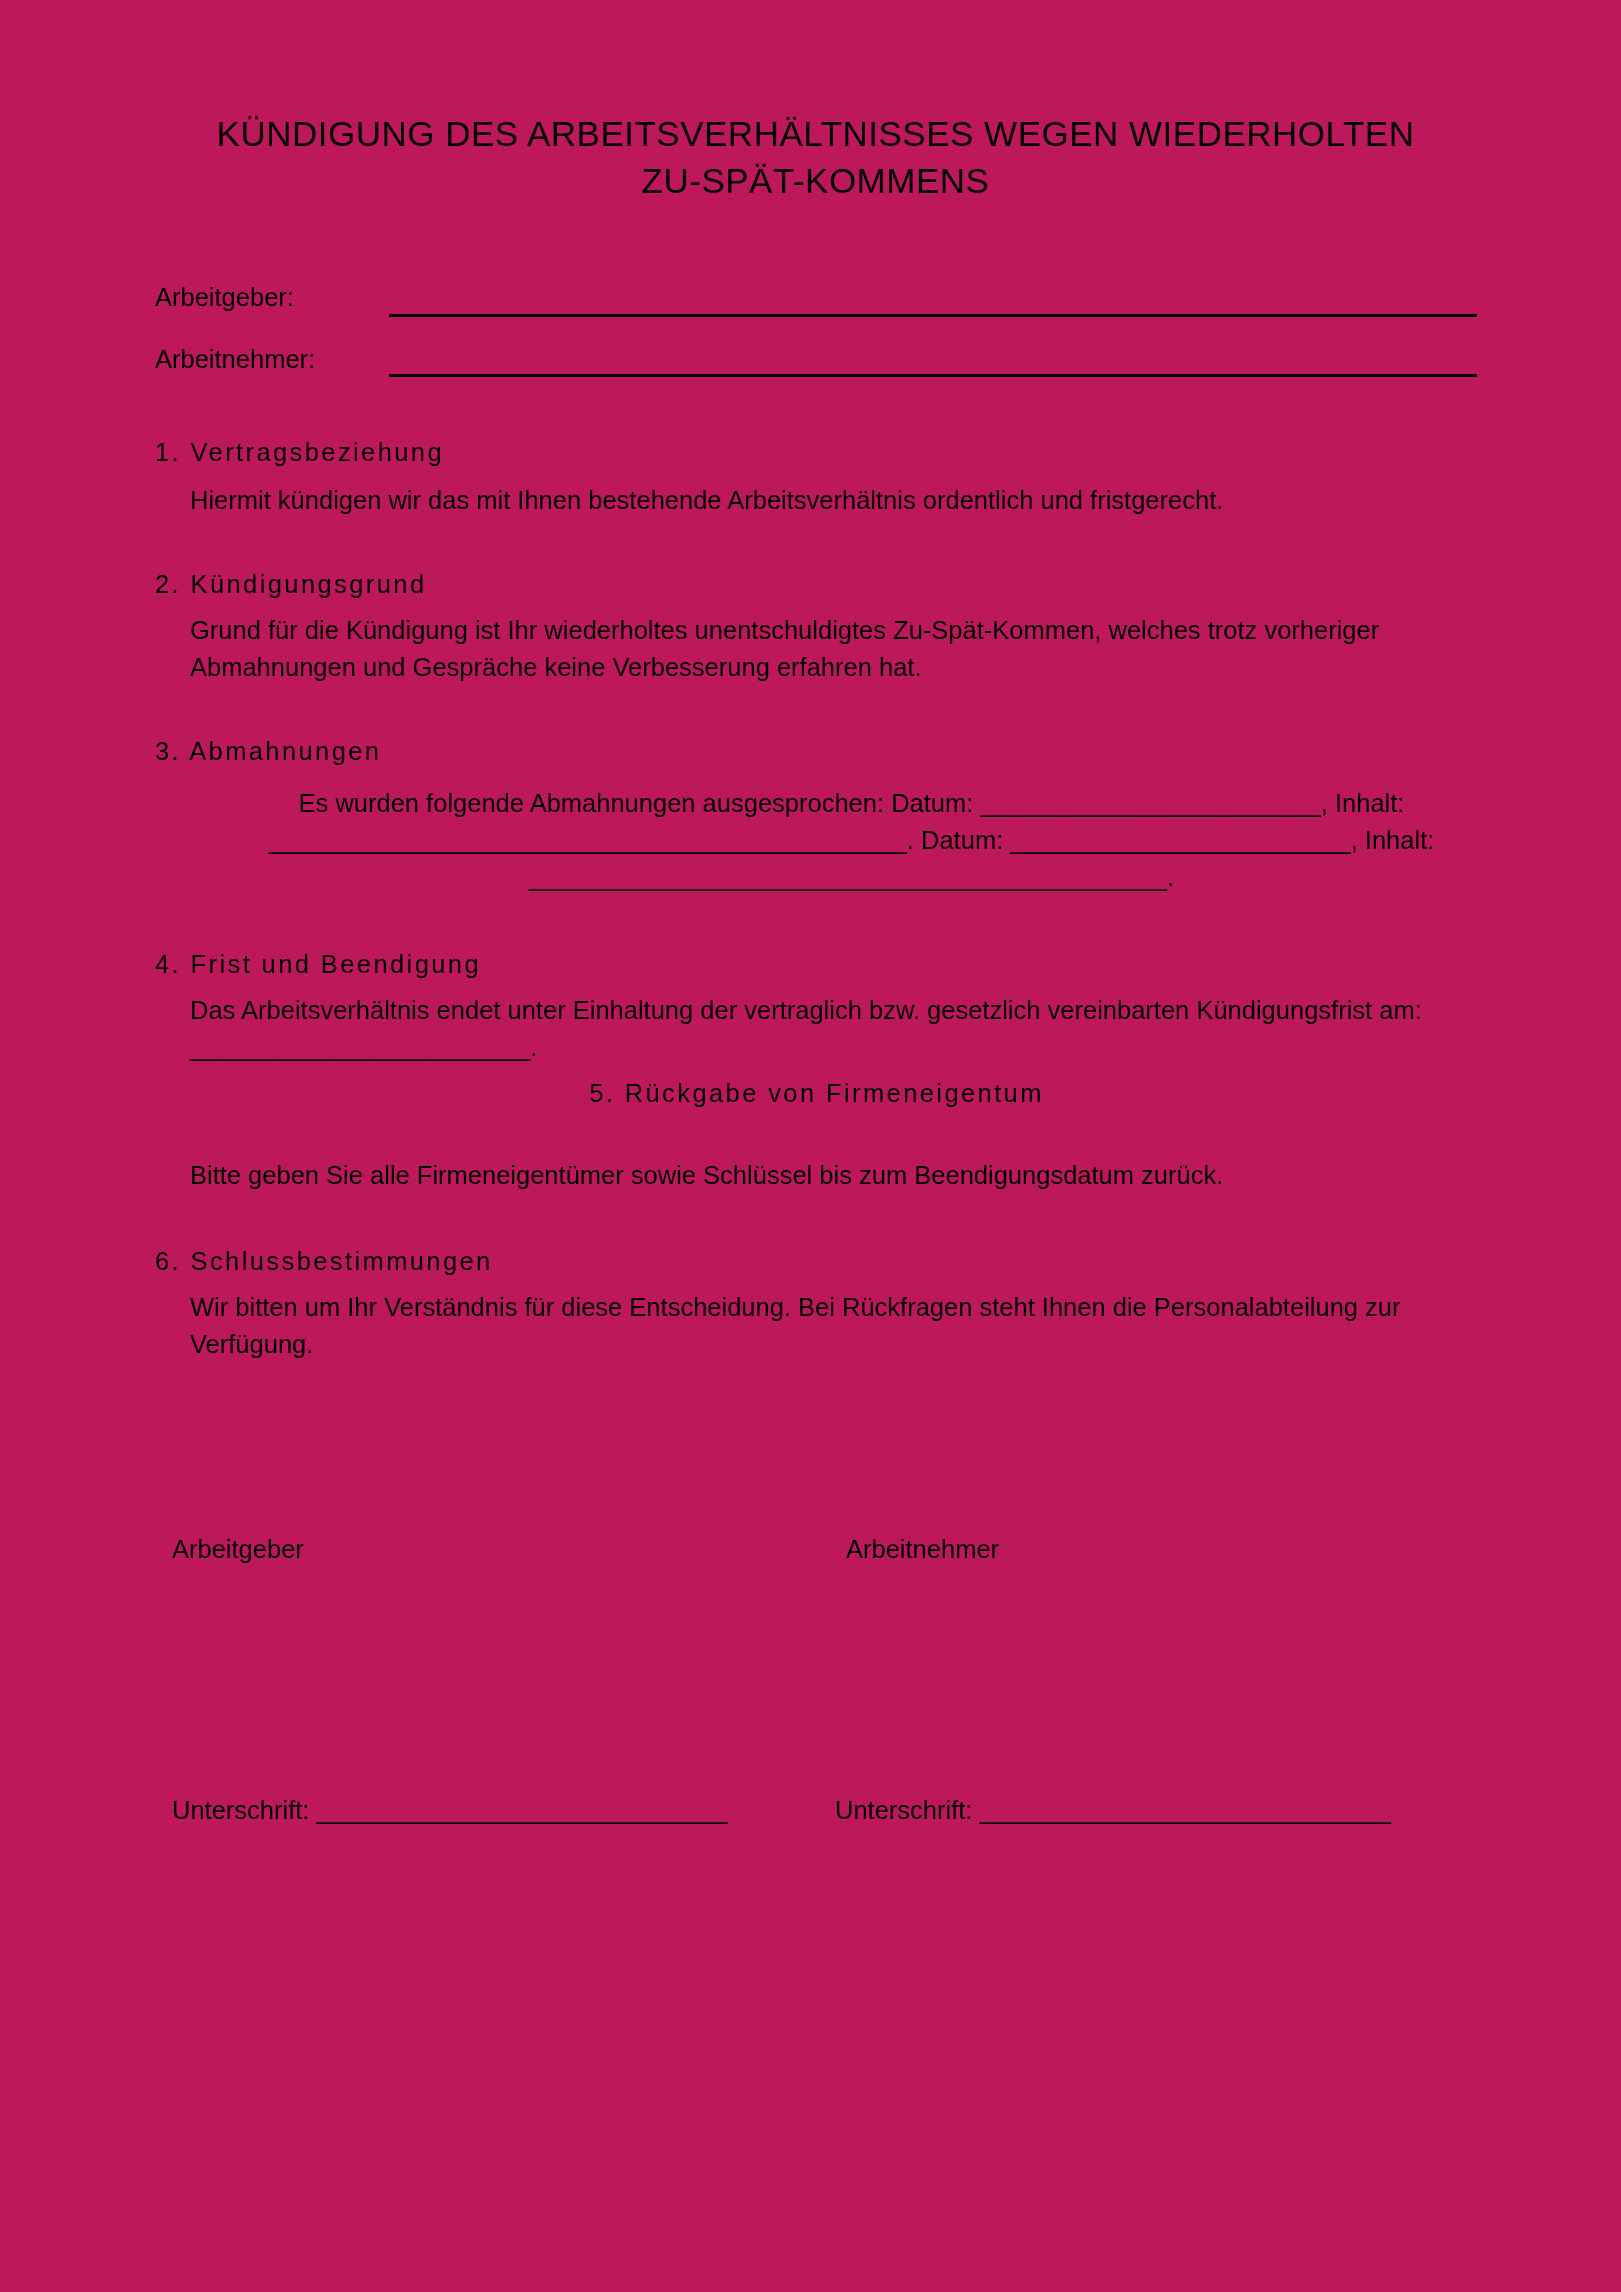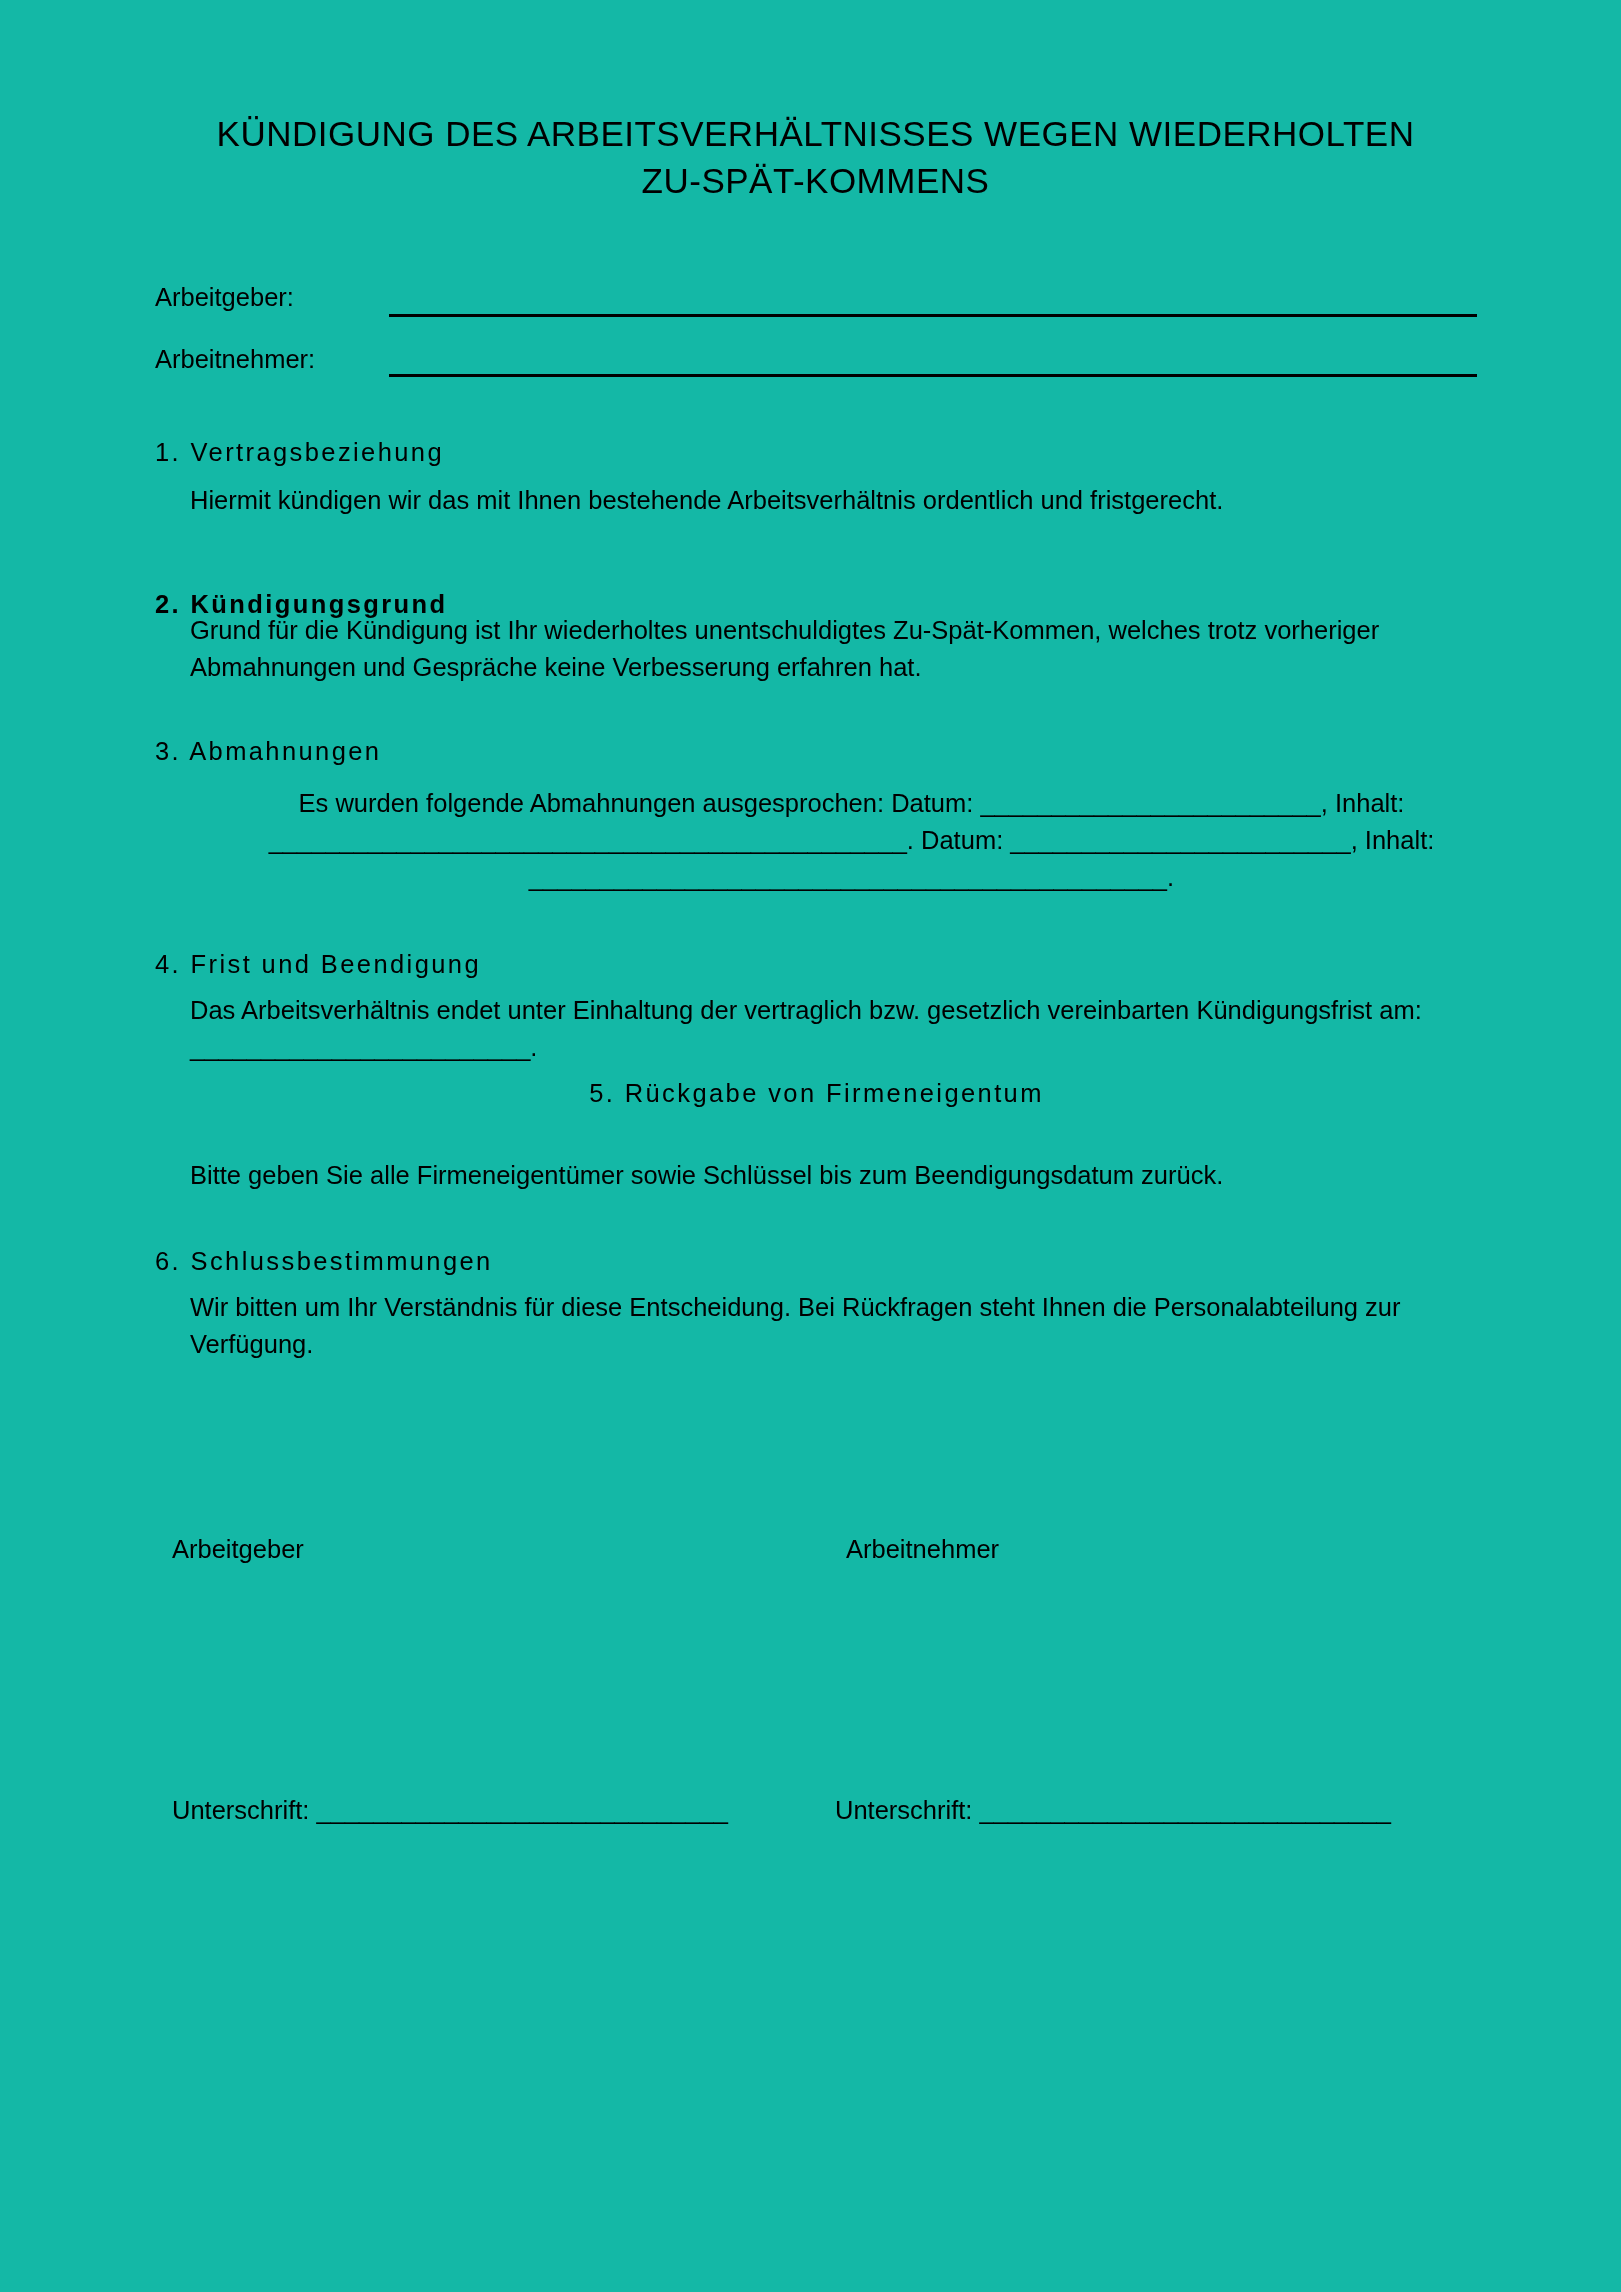--- a/index.html
+++ b/index.html
@@ -4,21 +4,21 @@
 <style>
   html, body {
     margin: 0;
     padding: 0;
     background: #ffffff;
   }
   .page {
     position: relative;
     width: 1621px;
     height: 2293px;
-    background: #14b8a6;
+    background: #be185d;
     color: #000000;
     font-family: "Liberation Sans", sans-serif;
     overflow: hidden;
   }
   .abs { position: absolute; }
   .doc-title {
     left: 154px;
     top: 110px;
     width: 1323px;
     font-size: 35px;
@@ -69,21 +69,21 @@
 
   <div class="abs field-label" style="left:155px; top:279px;">Arbeitgeber:</div>
   <div class="abs fill-rule" style="top:314px;"></div>
 
   <div class="abs field-label" style="left:155px; top:341px;text-align:right;">Arbeitnehmer:</div>
   <div class="abs fill-rule" style="top:374px;"></div>
 
   <div class="abs section-heading" style="top:434px;">1. Vertragsbeziehung</div>
   <div class="abs section-body" style="top:482px;">Hiermit kündigen wir das mit Ihnen bestehende Arbeitsverhältnis ordentlich und fristgerecht.</div>
 
-  <div class="abs section-heading" style="top:586px;font-weight:bold;">2. Kündigungsgrund</div>
+  <div class="abs section-heading" style="top:566px;">2. Kündigungsgrund</div>
   <div class="abs section-body" style="top:612px;">Grund für die Kündigung ist Ihr wiederholtes unentschuldigtes Zu-Spät-Kommen, welches trotz vorheriger Abmahnungen und Gespräche keine Verbesserung erfahren hat.</div>
 
   <div class="abs section-heading" style="top:733px;">3. Abmahnungen</div>
   <div class="abs section-body" style="top:785px;text-align:center;">Es wurden folgende Abmahnungen ausgesprochen: Datum: ________________________, Inhalt: _____________________________________________. Datum: ________________________, Inhalt: _____________________________________________.</div>
 
   <div class="abs section-heading" style="top:946px;">4. Frist und Beendigung</div>
   <div class="abs section-body" style="top:992px;">Das Arbeitsverhältnis endet unter Einhaltung der vertraglich bzw. gesetzlich vereinbarten Kündigungsfrist am: ________________________.</div>
 
   <div class="abs section-heading" style="top:1075px;text-align:center;">5. Rückgabe von Firmeneigentum</div>
   <div class="abs section-body" style="top:1157px;">Bitte geben Sie alle Firmeneigentümer sowie Schlüssel bis zum Beendigungsdatum zurück.</div>

